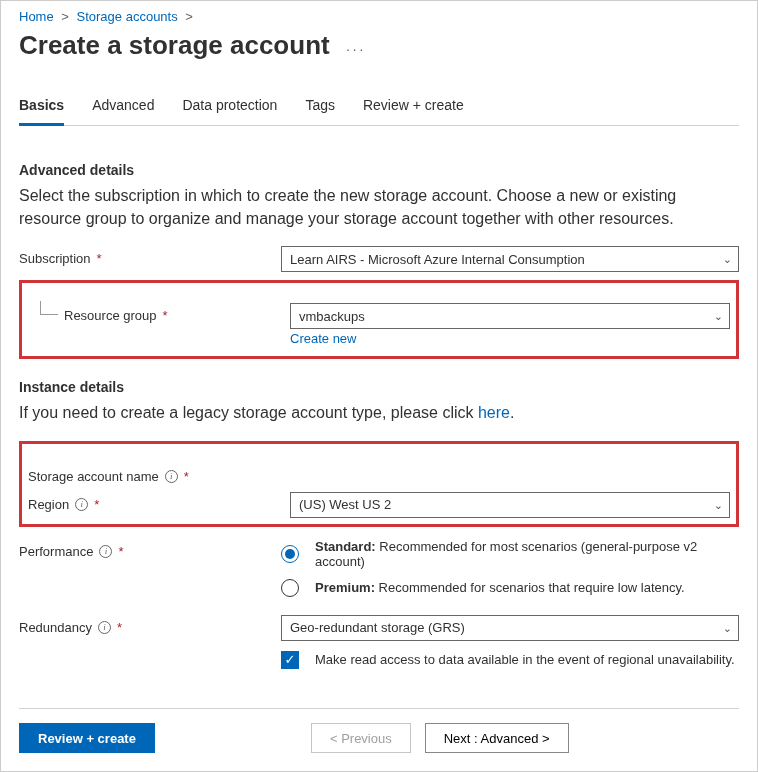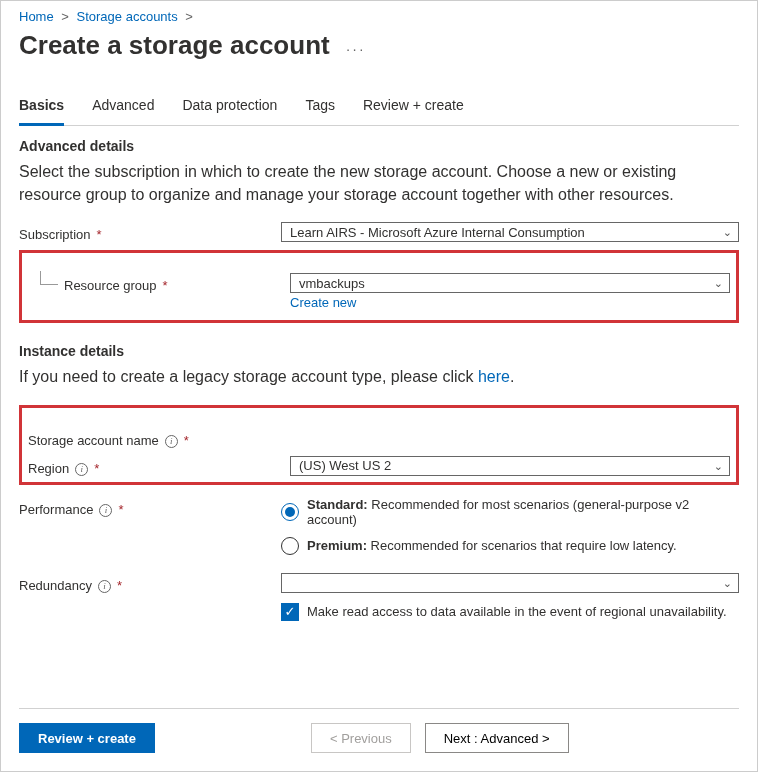--- a/index.html
+++ b/index.html
@@ -14,76 +14,76 @@
     height: 772px;
     padding: 8px 18px 18px 18px;
     position: relative;
   }
   .breadcrumb { font-size: 13px; margin-bottom: 6px; }
   .breadcrumb a { color: #0067b8; text-decoration: none; }
   .breadcrumb .sep { color: #666; margin: 0 4px; }
   .page-title-row { display: flex; align-items: baseline; gap: 16px; margin-bottom: 28px; }
   h1.page-title { font-size: 26px; font-weight: 600; margin: 0; }
   .more-dots { color: #666; font-size: 14px; letter-spacing: 2px; cursor: pointer; }
-  .tabs { display: flex; border-bottom: 1px solid #d1d1d1; margin-bottom: 12px; gap: 0; }
+  .tabs { display: flex; border-bottom: 1px solid #d1d1d1; margin-bottom: 36px; gap: 0; }
   .tab {
     padding: 8px 0 10px 0;
     margin-right: 28px;
     font-size: 14px;
     color: #323130;
     cursor: pointer;
     border-bottom: 3px solid transparent;
     margin-bottom: -1px;
   }
   .tab.active { font-weight: 600; border-bottom: 3px solid #0067b8; }
   .section-title { font-weight: 600; font-size: 14px; margin: 8px 0 6px 0; }
   .section-desc { color: #323130; font-size: 16px; line-height: 1.45; margin-bottom: 16px; }
   .section-desc a { color: #0067b8; text-decoration: none; }
   .form-row { display: flex; align-items: flex-start; margin-bottom: 8px; }
-  .form-label-col { width: 262px; padding-top: 5px; font-size: 13px; display: flex; align-items: flex-end; gap:4px; }
+  .form-label-col { width: 262px; padding-top: 5px; font-size: 13px; display: flex; align-items: center; gap:4px; }
   .form-label-col.indented { padding-left: 36px; position: relative; }
   .indent-connector {
     position: absolute;
     left: 12px; top: -2px;
     width: 18px; height: 14px;
     border-left: 1px solid #999;
     border-bottom: 1px solid #999;
   }
   .req { color: #a4262c; margin-left: 2px; }
   .info-icon {
     display: inline-flex; align-items: center; justify-content: center;
     width: 13px; height: 13px;
     border: 1px solid #666; border-radius: 50%;
     font-size: 9px; color: #666; font-style: italic;
     font-family: Georgia, serif;
     margin-left: 2px;
   }
   .form-input-col { flex: 1; }
   .select, .text-input {
     width: 100%;
-    height: 20px;
+    height: 26px;
     border: 1px solid #666;
     padding: 0 24px 0 8px;
     font-size: 13px;
     font-family: inherit;
     background: #fff;
     position: relative;
     display: flex;
     align-items: center;
     cursor: pointer;
   }
   .select .chev {
     position: absolute; right: 6px; top: 50%; transform: translateY(-50%);
     color: #555; font-size: 11px;
   }
   .text-input { cursor: text; }
   .link-below { color: #0067b8; font-size: 13px; margin-top: 2px; display: inline-block; text-decoration: none; cursor:pointer; }
   .highlight-box { border: 3px solid #d13438; padding: 20px 6px 6px 6px; margin-bottom: 10px; }
   .highlight-box .form-row { margin-bottom: 4px; }
-  .radio-row, .check-row { display: flex; align-items: center; gap: 8px; font-size: 13px; margin-bottom: 10px; }
+  .radio-row, .check-row { display: flex; align-items: center; gap: 16px; font-size: 13px; margin-bottom: 10px; }
   .radio {
     width: 18px; height: 18px; border-radius: 50%;
     border: 1px solid #333; display: inline-flex;
     align-items: center; justify-content: center;
     flex-shrink: 0;
   }
   .radio.checked { border: 1px solid #0067b8; }
   .radio.checked::after {
     content: ""; width: 10px; height: 10px; border-radius: 50%; background: #0067b8;
   }
@@ -215,20 +215,21 @@
 </div>
 
 <div class="form-row" style="margin-top:8px">
   <div class="form-label-col">
     <span>Redundancy</span>
     <span class="info-icon">i</span>
     <span class="req">*</span>
   </div>
   <div class="form-input-col">
     <div class="select">
+      <span>Geo-redundant storage (GRS)</span>
       <span class="chev">⌄</span>
     </div>
     <div class="check-row" style="margin-top:10px">
       <span class="checkbox">✓</span>
       <span>Make read access to data available in the event of regional unavailability.</span>
     </div>
   </div>
 </div>
 
 <div class="footer-bar">

